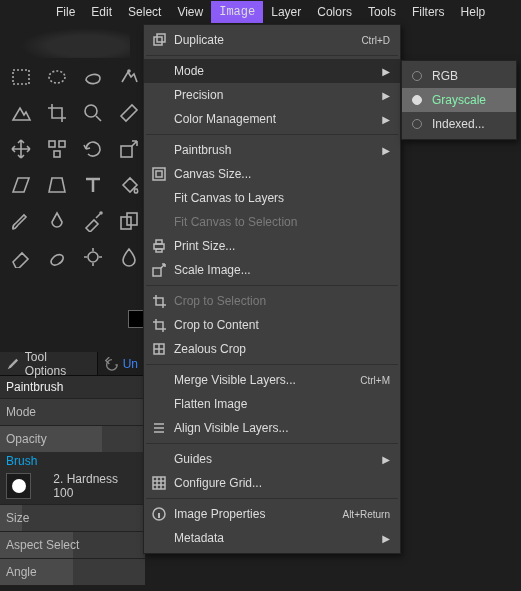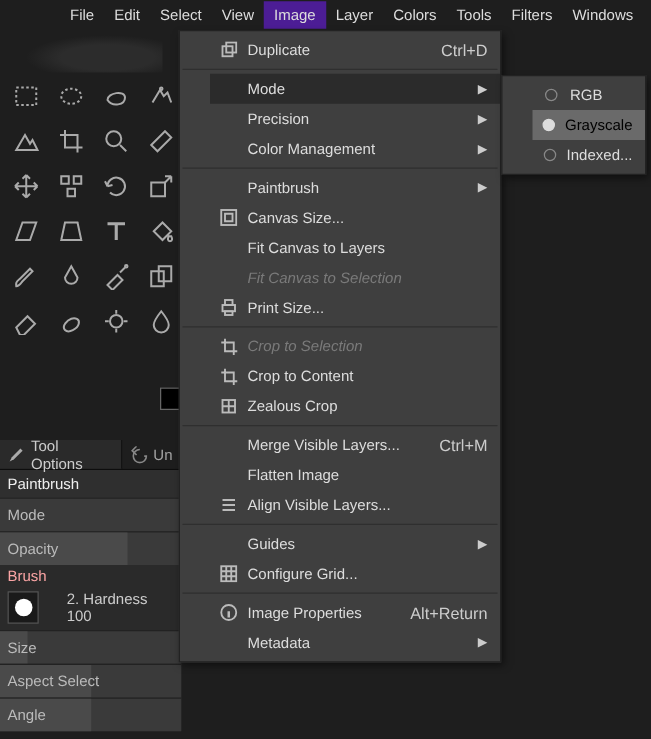--- a/index.html
+++ b/index.html
@@ -1,72 +1,71 @@
 <!DOCTYPE html>
 <html><head>
 <meta charset="utf-8">
 <style>
   * { box-sizing: border-box; margin: 0; padding: 0; font-family: "Segoe UI", Arial, sans-serif; }
   body { background: #1e1e1e; color: #ccc; width: 521px; height: 591px; overflow: hidden; position: relative; font-size: 12px; }
   .menubar { display: flex; height: 24px; align-items: center; padding: 0 4px; background: #1e1e1e; margin-left: 44px; }
   .menubar-item { padding: 4px 8px; color: #ddd; cursor: default; }
-  .menubar-item.open { background: #4c1d95; }
+  .menubar-item.open { background: #8b5cf6; font-family: Liberation Mono, monospace; }
   .canvas-hint { position: absolute; left: 20px; top: 28px; width: 110px; height: 30px; background: radial-gradient(ellipse at 60% 60%, #3a3a3a 40%, transparent 70%); opacity: 0.5; }
   .toolbox { position: absolute; left: 0; top: 58px; width: 140px; padding: 4px 6px; display: grid; grid-template-columns: repeat(4, 30px); grid-auto-rows: 30px; gap: 6px; }
   .tool { display: flex; align-items: center; justify-content: center; color: #aaa; }
   .tool svg { width: 22px; height: 22px; stroke: #aaa; fill: none; stroke-width: 1.6; }
   .colorswatch { position: absolute; left: 128px; top: 310px; width: 18px; height: 18px; border: 1px solid #666; background: #000; }
   .panel { position: absolute; left: 0; top: 352px; width: 145px; background: #2a2a2a; }
   .panel-tabs { display: flex; align-items: center; height: 24px; background: #1e1e1e; border-bottom: 1px solid #0d0d0d; }
   .panel-tab { display: flex; align-items: center; gap: 5px; padding: 0 6px; height: 100%; background: #2a2a2a; border-right: 1px solid #0d0d0d; }
   .panel-tab .ticon { width: 14px; height: 14px; }
-  .panel-tab.inactive { background: #1e1e1e; color: #a3a3a3; align-items: center; }
+  .panel-tab.inactive { background: #1e1e1e; color: #3b82f6; align-items: center; }
   .panel-body { padding: 0; }
   .panel-title { padding: 4px 6px; color: #eee; background: #2f2f2f; }
   .opt-row { display: flex; align-items: center; padding: 6px 6px; border-top: 1px solid #222; color: #bbb; min-height: 26px; }
   .dropdown-row { background: #3a3a3a; }
   .brush-row { display: flex; align-items: center; gap: 22px; padding: 4px 6px; }
   .brush-swatch { width: 26px; height: 26px; border: 1px solid #555; display: flex; align-items: center; justify-content: center; background: #1a1a1a; }
   .brush-swatch .dot { width: 14px; height: 14px; border-radius: 50%; background: #fff; }
   .slider-row { background: #3a3a3a; }
   .slider-fill { position: absolute; left:0; top:0; bottom:0; width: 70%; background: #4a4a4a; }
   .opt-row.rel { position: relative; }
   .opt-row .lbl { position: relative; z-index: 1; }
 
   
   .menu { position: absolute; background: #3f3f3f; border: 1px solid #222; box-shadow: 2px 3px 6px rgba(0,0,0,0.5); padding: 3px 0; }
   .menu.image { left: 143px; top: 24px; width: 258px; }
   .menu.mode  { left: 401px; top: 60px; width: 116px; }
-  .mi { display: flex; align-items: center; height: 24px; padding: 0 10px 0 4px; color: #ddd; margin-left: 24px; }
+  .mi { display: flex; align-items: center; height: 24px; padding: 0 10px 0 4px; color: #ddd; }
   .mi .ic { width: 22px; display: flex; justify-content: center; color: #bbb; }
   .mi .ic svg { width: 14px; height: 14px; stroke: #bbb; fill: none; stroke-width: 1.5; }
   .mi .txt { flex: 1; padding-left: 4px; }
-  .mi .accel { color: #ccc; font-size: 13px; }
+  .mi .accel { color: #ccc; font-size: 10px; }
   .mi .sub { color: #ccc; font-size: 10px; padding-left: 6px; }
-  .mi.disabled { color: #7a7a7a; font-style: italic; }
+  .mi.disabled { color: #7a7a7a; }
   .mi.hl { background: #2b2b2b; }
-  .mi.sel { background: #6a6a6a; color: #000000; justify-content: flex-end; }
+  .mi.sel { background: #6a6a6a; color: #86efac; justify-content: flex-end; }
   .sep { height: 1px; background: #2f2f2f; margin: 3px 2px; }
   .radio { width: 10px; height: 10px; border-radius: 50%; border: 1px solid #888; display: inline-block; }
   .radio.on { background: #ddd; border-color: #ddd; }
 </style>
 </head>
 <body>
 
 <div class="menubar" id="menubar">
     <div class="menubar-item">File</div>
     <div class="menubar-item">Edit</div>
     <div class="menubar-item">Select</div>
     <div class="menubar-item">View</div>
     <div class="menubar-item open">Image</div>
     <div class="menubar-item">Layer</div>
     <div class="menubar-item">Colors</div>
     <div class="menubar-item">Tools</div>
     <div class="menubar-item">Filters</div>
-    <div class="menubar-item">Windows</div>
     <div class="menubar-item">Help</div>
   </div>
 
 <div class="canvas-hint"></div>
 
 <div class="toolbox" id="toolbox">
     <div class="tool">
       <svg viewBox="0 0 22 22">
         <rect x="3" y="4" width="16" height="14" stroke-dasharray="2 2"></rect>
       </svg>
@@ -216,21 +215,21 @@
   </div>
   <div class="panel-body">
     <div class="panel-title">Paintbrush</div>
     <div class="opt-row dropdown-row">
       <span class="lbl">Mode</span>
     </div>
     <div class="opt-row rel slider-row">
       <div class="slider-fill"></div>
       <span class="lbl">Opacity</span>
     </div>
-    <div style="padding:2px 6px 0;color:#fca5a5">Brush</div>
+    <div style="padding:2px 6px 0;color:#0ea5e9">Brush</div>
     <div class="brush-row">
       <div class="brush-swatch">
           <div class="dot"></div>
         </div>
       <span>2. Hardness 100</span>
     </div>
     <div class="opt-row rel slider-row">
       <div class="slider-fill" style="width:15%"></div>
       <span class="lbl">Size</span>
     </div>
@@ -298,20 +297,29 @@
     <div class="mi">
       <span class="ic">
         <svg viewBox="0 0 14 14">
           <rect x="2" y="5" width="10" height="5"></rect>
           <rect x="4" y="1" width="6" height="4"></rect>
           <rect x="4" y="10" width="6" height="3"></rect>
         </svg>
       </span>
       <span class="txt">Print Size...</span>
     </div>
+    <div class="mi">
+      <span class="ic">
+        <svg viewBox="0 0 14 14">
+          <rect x="1" y="5" width="8" height="8"></rect>
+          <path d="M9 5l4-4M13 1h-3M13 1v3"></path>
+        </svg>
+      </span>
+      <span class="txt">Scale Image...</span>
+    </div>
     <div class="sep"></div>
     <div class="mi disabled">
       <span class="ic">
         <svg viewBox="0 0 14 14">
           <path d="M4 1v10h10M1 4h10v10"></path>
         </svg>
       </span>
       <span class="txt">Crop to Selection</span>
     </div>
     <div class="mi">

